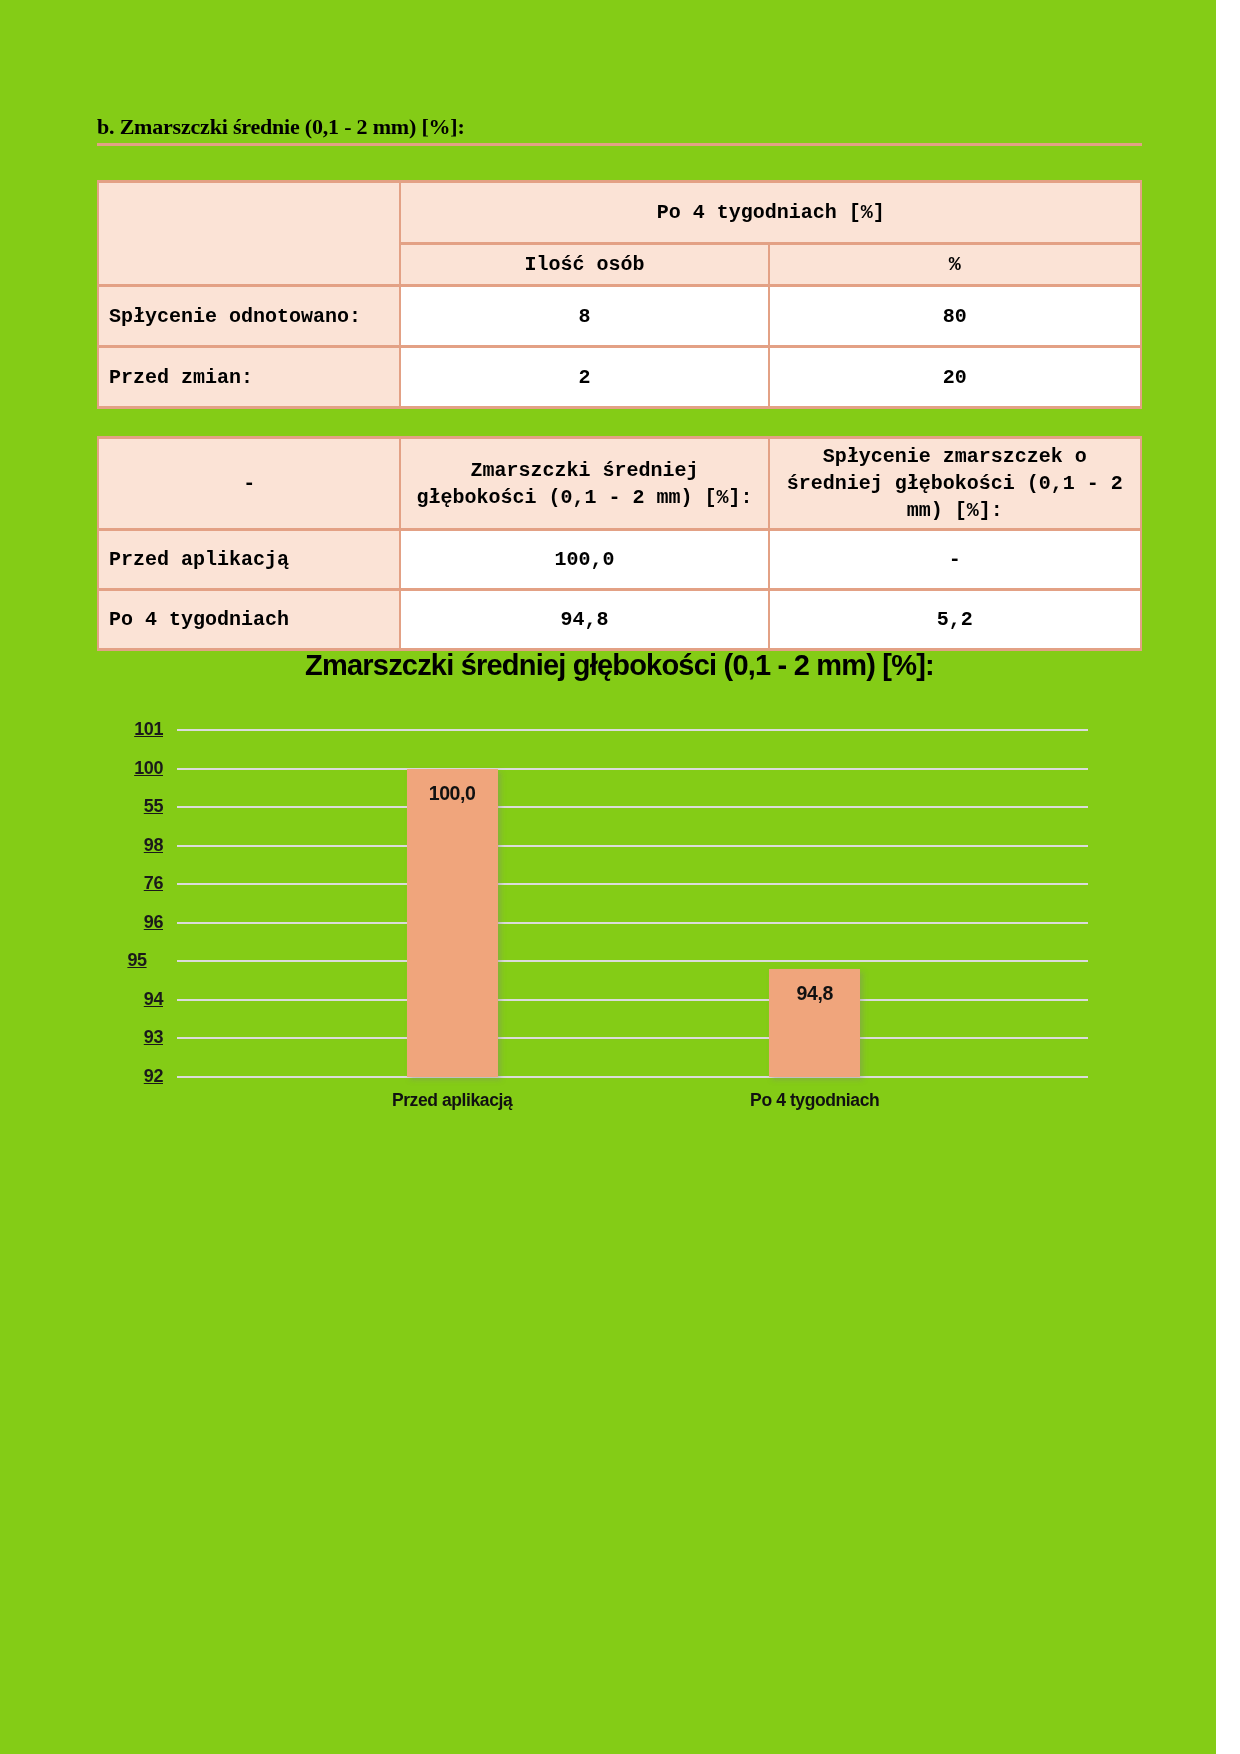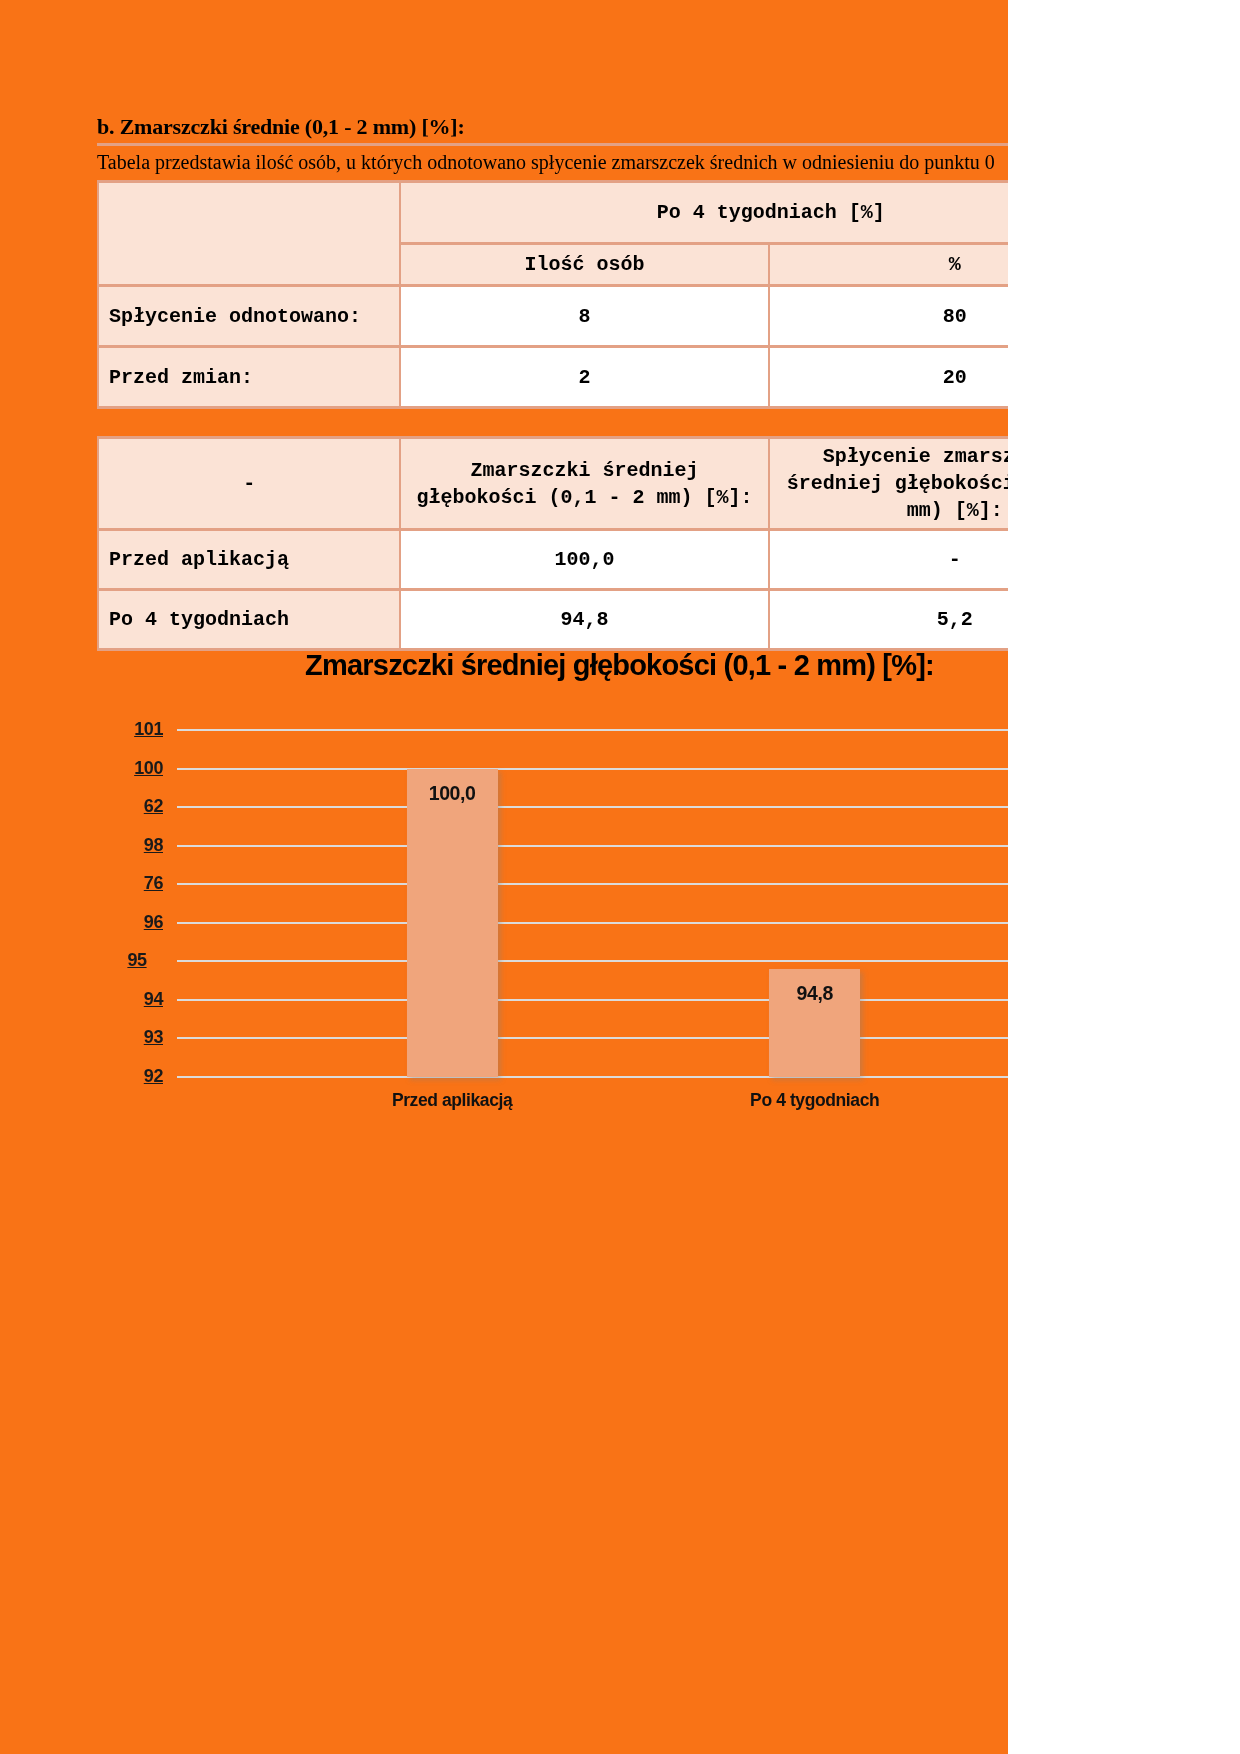--- a/index.html
+++ b/index.html
@@ -1,21 +1,21 @@
 <!DOCTYPE html>
 <html><head>
 <meta charset="utf-8">
 <style>
   * { margin: 0; padding: 0; box-sizing: border-box; }
   html, body { background: #ffffff; }
   .page {
     position: relative;
-    width: 1008px;
+    width: 1216px;
     height: 1754px;
-    background: #f97316;
+    background: #84cc16;
     font-family: "Liberation Serif", serif;
     color: #000000;
     overflow: hidden;
   }
   .section-heading {
     position: absolute;
     left: 97px; top: 114px;
     width: 1045px;
     font-size: 22px;
     font-weight: bold;
@@ -124,21 +124,20 @@
     color: #111111;
   }
 </style>
 </head>
 <body>
 
 <div class="page">
 
   <div class="section-heading">b. Zmarszczki średnie (0,1 - 2 mm) [%]:</div>
   <div class="heading-rule"></div>
-  <div class="intro-text">Tabela przedstawia ilość osób, u których odnotowano spłycenie zmarszczek średnich w odniesieniu do punktu 0</div>
 
   <table class="data-table t1">
     <colgroup>
         <col style="width:29%">
         <col style="width:35.3%">
         <col style="width:35.7%">
       </colgroup>
     <tbody>
         <tr class="hrow1">
       <td class="cell-peach" rowspan="2"></td>
@@ -187,21 +186,21 @@
     </table>
 
   <div class="chart">
     <div class="chart-title">Zmarszczki średniej głębokości (0,1 - 2 mm) [%]:</div>
     <div class="chart-plot">
         <div class="gridline" style="top: -1px;"></div>
         <div class="ytick" style="top: -11px;">101</div>
         <div class="gridline" style="top: 37.5556px;"></div>
         <div class="ytick" style="top: 27.5556px;">100</div>
         <div class="gridline" style="top: 76.1111px;"></div>
-        <div class="ytick" style="top: 66.1111px;">62</div>
+        <div class="ytick" style="top: 66.1111px;">55</div>
         <div class="gridline" style="top: 114.667px;"></div>
         <div class="ytick" style="top: 104.667px;">98</div>
         <div class="gridline" style="top: 153.222px;"></div>
         <div class="ytick" style="top: 143.222px;">76</div>
         <div class="gridline" style="top: 191.778px;"></div>
         <div class="ytick" style="top: 181.778px;">96</div>
         <div class="gridline" style="top: 230.333px;"></div>
         <div class="ytick" style="top: 220.333px; text-align: center;">95</div>
         <div class="gridline" style="top: 268.889px;"></div>
         <div class="ytick" style="top: 258.889px;">94</div>

